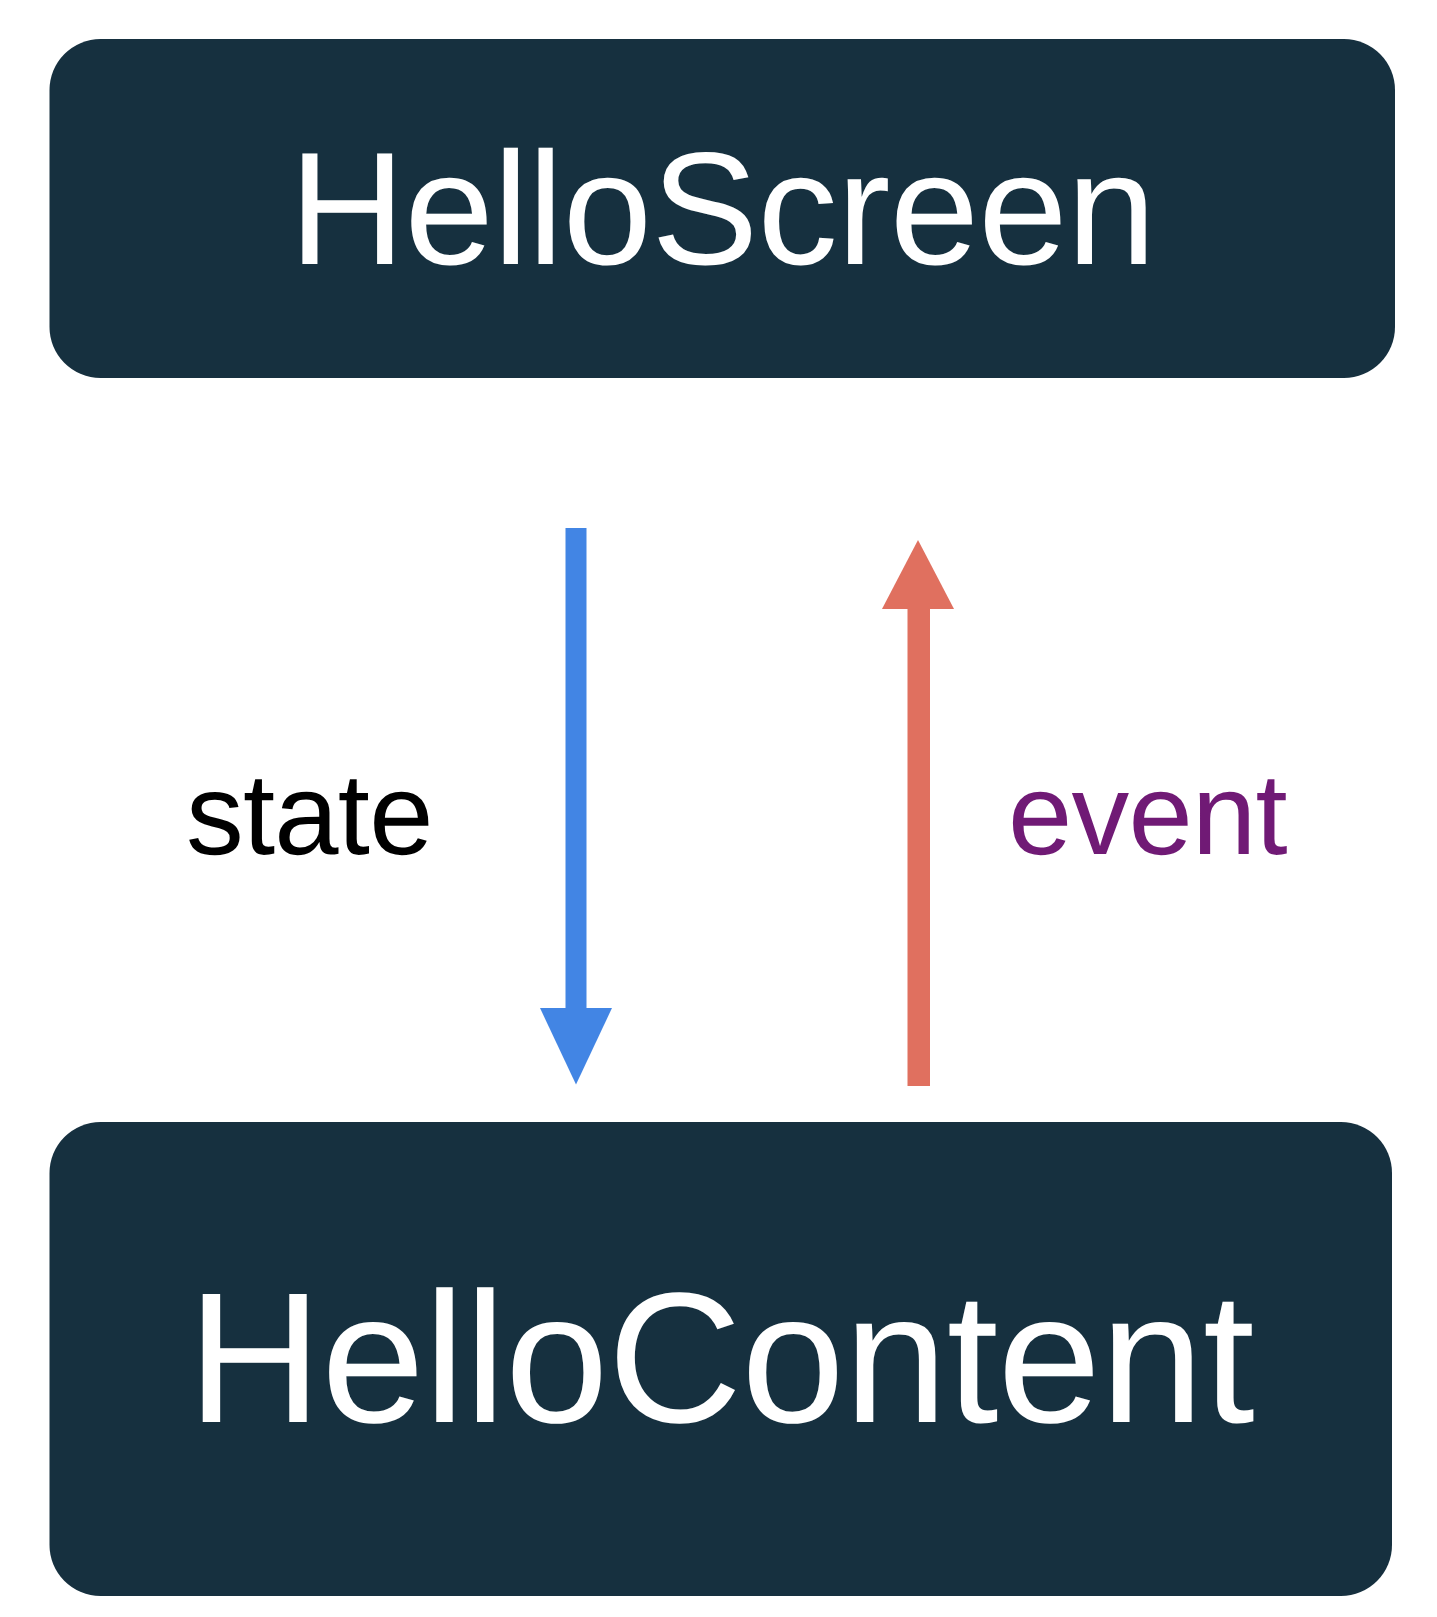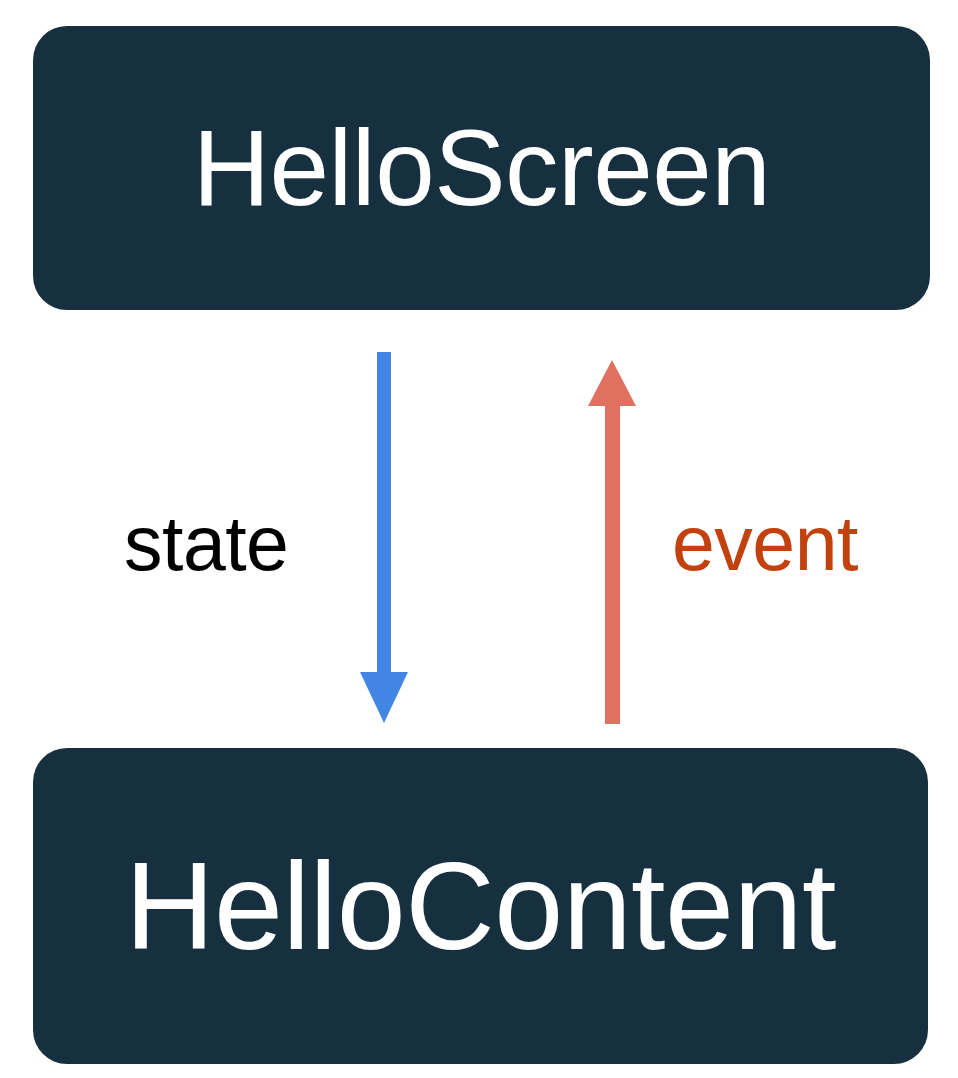--- a/index.html
+++ b/index.html
@@ -34,21 +34,21 @@
     font-weight: 400;
     letter-spacing: -0.5px;
     line-height: 1;
     white-space: nowrap;
   }
 
   #node-screen {
     left: 33px;
     top: 26px;
     width: 897px;
-    height: 284px;
+    height: 226px;
   }
   #node-screen .node-label {
     font-size: 107px;
   }
 
   #node-content {
     left: 33px;
     top: 748px;
     width: 895px;
     height: 316px;
@@ -86,21 +86,21 @@
     letter-spacing: -0.5px;
   }
   #label-state {
     left: 124px;
     top: 505px;
     color: #000000;
   }
   #label-event {
     left: 672px;
     top: 505px;
-    color: #c2410c;
+    color: #701a75;
   }
 </style>
 </head>
 <body>
 
 <div id="canvas">
 
   <div class="node" id="node-screen">
     <span class="node-label">HelloScreen</span>
   </div>

